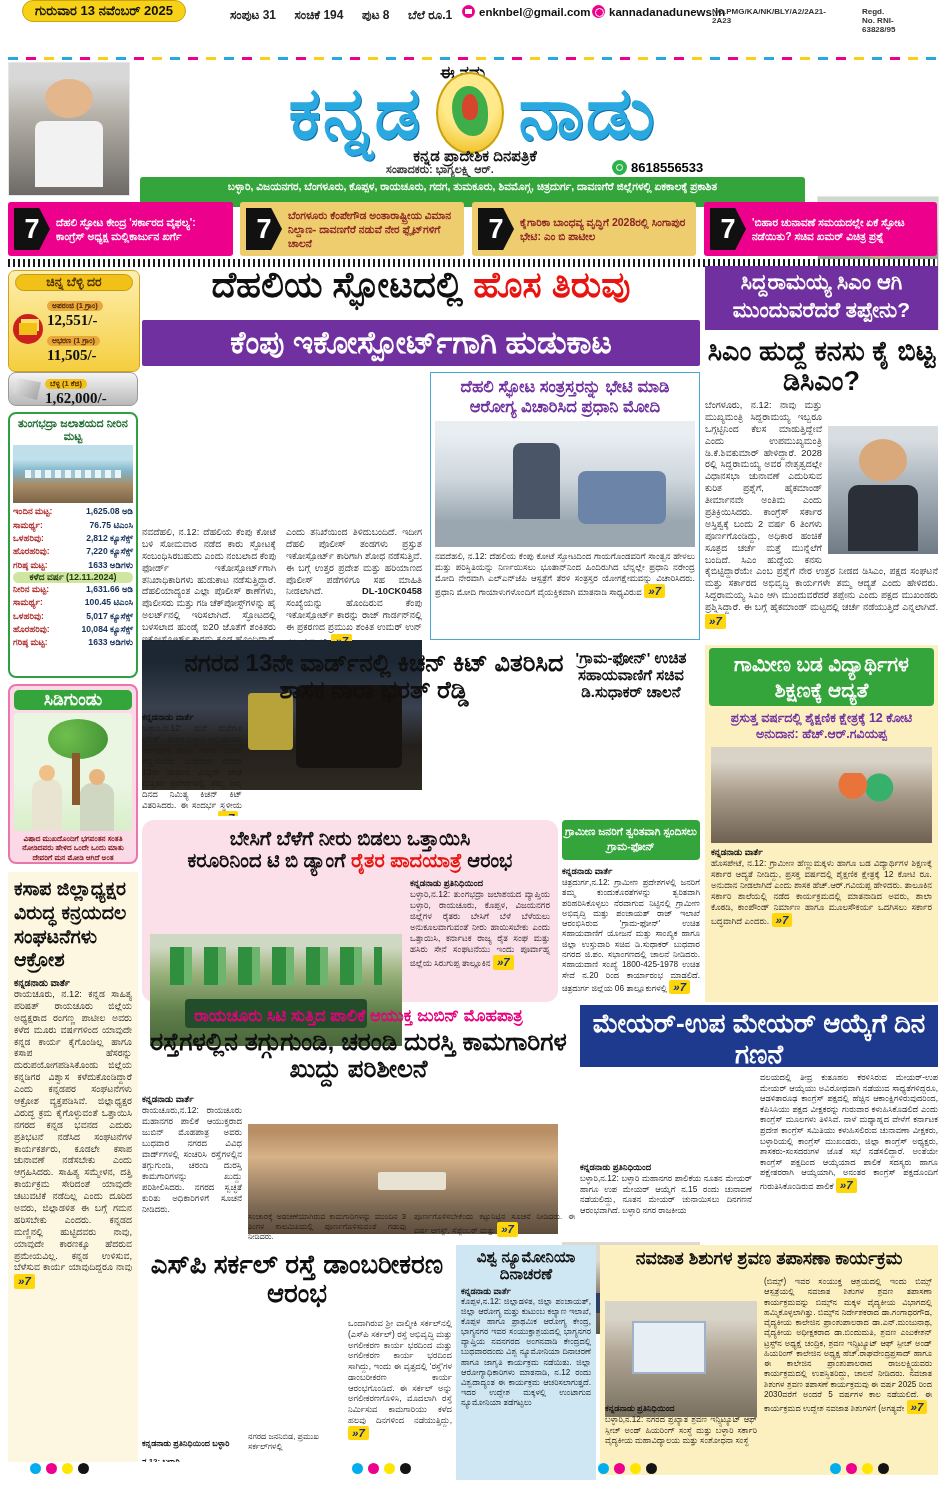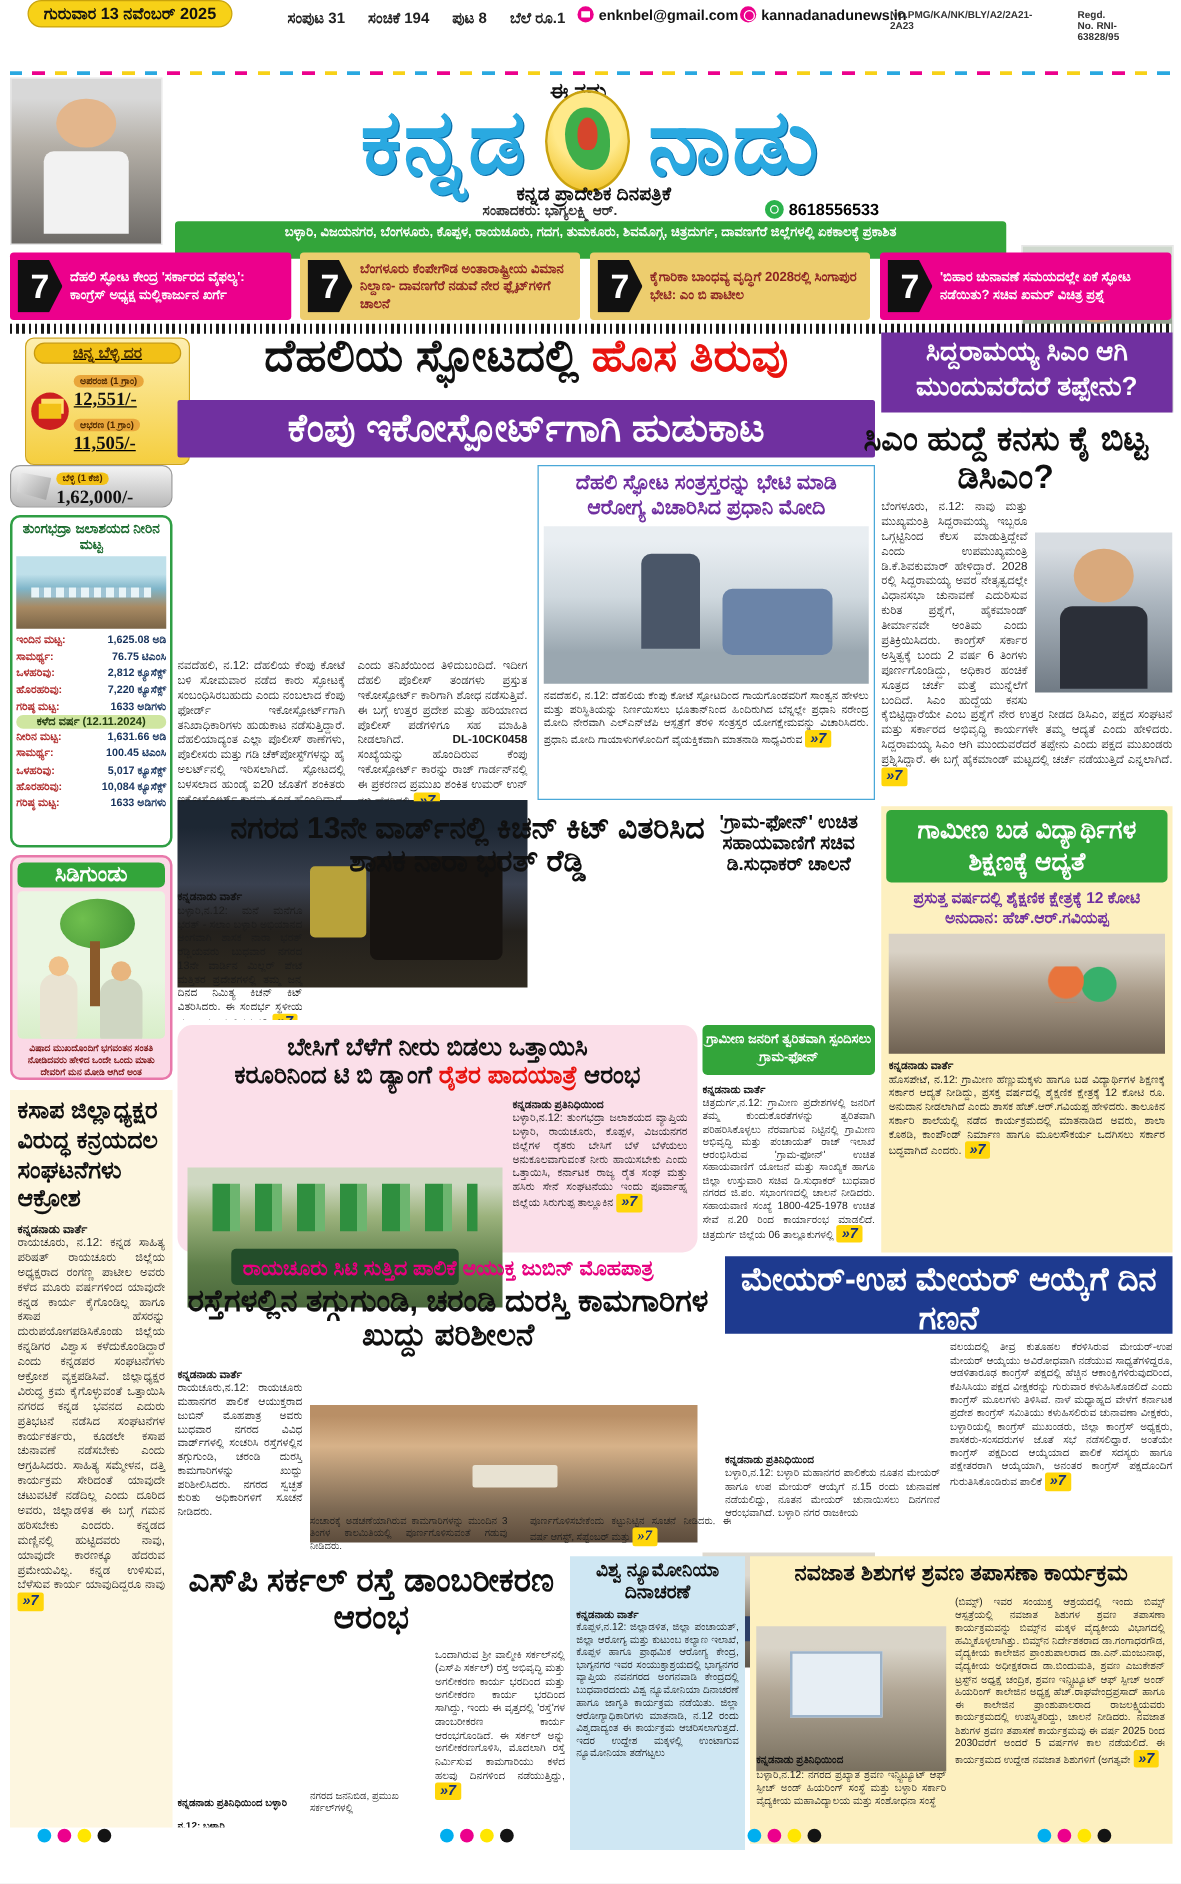--- a/index.html
+++ b/index.html
@@ -190,21 +190,21 @@
   <div class="abs teaser t-yel" style="left:472px;top:202px;width:224px;height:54px;">
     <span class="t-arrow">7</span>
     <span class="t-text">ಕೈಗಾರಿಕಾ ಬಾಂಧವ್ಯ ವೃದ್ಧಿಗೆ 2028ರಲ್ಲಿ ಸಿಂಗಾಪುರ ಭೇಟಿ: ಎಂ ಬಿ ಪಾಟೀಲ</span>
   </div>
   <div class="abs teaser t-mag" style="left:704px;top:202px;width:233px;height:54px;">
     <span class="t-arrow">7</span>
     <span class="t-text">'ಬಿಹಾರ ಚುನಾವಣೆ ಸಮಯದಲ್ಲೇ ಏಕೆ ಸ್ಫೋಟ ನಡೆಯಿತು? ಸಚಿವ ಖಮರ್ ವಿಚಿತ್ರ ಪ್ರಶ್ನೆ</span>
   </div>
   <div class="abs barcode" style="left:8px;top:259px;width:929px;height:8px;"></div>
 
-  <div class="abs gold-box" style="left:20px;top:270px;width:130px;height:100px;text-decoration:underline;">
+  <div class="abs gold-box" style="left:8px;top:270px;width:130px;height:100px;">
     <div class="gold-head">ಚಿನ್ನ ಬೆಳ್ಳಿ ದರ</div>
     <div style="display:flex;align-items:center;gap:4px;padding:0 4px;">
       <span class="gold-ic"></span>
       <span style="flex:1;">
         <span class="rate-lab">ಅಪರಂಜಿ (1 ಗ್ರಾಂ)</span>
         <span class="rate-val" style="display:block;">12,551/-</span>
         <span class="rate-lab">ಆಭರಣ (1 ಗ್ರಾಂ)</span>
         <span class="rate-val" style="display:block;">11,505/-</span>
       </span>
     </div>
@@ -293,21 +293,21 @@
     <div class="photo p-modi" style="width:100%;height:126px;margin:4px 0;"></div>
     <div class="body-txt just ov" style="font-size:8.6px;height:68px;"><span>ನವದೆಹಲಿ, ನ.12: ದೆಹಲಿಯ ಕೆಂಪು ಕೋಟೆ ಸ್ಫೋಟದಿಂದ ಗಾಯಗೊಂಡವರಿಗೆ ಸಾಂತ್ವನ ಹೇಳಲು ಮತ್ತು ಪರಿಸ್ಥಿತಿಯನ್ನು ನಿರ್ಣಯಿಸಲು ಭೂತಾನ್‌ನಿಂದ ಹಿಂದಿರುಗಿದ ಬೆನ್ನಲ್ಲೇ ಪ್ರಧಾನಿ ನರೇಂದ್ರ ಮೋದಿ ನೇರವಾಗಿ ಎಲ್‌ಎನ್‌ಜೆಪಿ ಆಸ್ಪತ್ರೆಗೆ ತೆರಳಿ ಸಂತ್ರಸ್ತರ ಯೋಗಕ್ಷೇಮವನ್ನು ವಿಚಾರಿಸಿದರು. ಪ್ರಧಾನಿ ಮೋದಿ ಗಾಯಾಳುಗಳೊಂದಿಗೆ ವೈಯಕ್ತಿಕವಾಗಿ ಮಾತನಾಡಿ ಸಾಧ್ಯವಿರುವ</span> <span class="jump">»7</span></div>
   </div>
 
   <div class="abs body-txt just ov" style="left:142px;top:527px;width:134px;height:114px;">ನವದೆಹಲಿ, ನ.12: ದೆಹಲಿಯ ಕೆಂಪು ಕೋಟೆ ಬಳಿ ಸೋಮವಾರ ನಡೆದ ಕಾರು ಸ್ಫೋಟಕ್ಕೆ ಸಂಬಂಧಿಸಿರಬಹುದು ಎಂದು ನಂಬಲಾದ ಕೆಂಪು ಫೋರ್ಡ್ ಇಕೋಸ್ಪೋರ್ಟ್‌ಗಾಗಿ ತನಿಖಾಧಿಕಾರಿಗಳು ಹುಡುಕಾಟ ನಡೆಸುತ್ತಿದ್ದಾರೆ. ದೆಹಲಿಯಾದ್ಯಂತ ಎಲ್ಲಾ ಪೊಲೀಸ್ ಠಾಣೆಗಳು, ಪೊಲೀಸರು ಮತ್ತು ಗಡಿ ಚೆಕ್‌ಪೋಸ್ಟ್‌ಗಳನ್ನು ಹೈ ಅಲರ್ಟ್‌ನಲ್ಲಿ ಇರಿಸಲಾಗಿದೆ. ಸ್ಫೋಟದಲ್ಲಿ ಬಳಸಲಾದ ಹುಂಡೈ ಐ20 ಜೊತೆಗೆ ಶಂಕಿತರು ಇಕೋಸ್ಪೋರ್ಟ್ ಕಾರನ್ನು ಕೂಡ ಹೊಂದಿದ್ದಾರೆ</div>
   <div class="abs body-txt just ov" style="left:286px;top:527px;width:136px;height:114px;">
     <span>ಎಂದು ತನಿಖೆಯಿಂದ ತಿಳಿದುಬಂದಿದೆ. ಇದೀಗ ದೆಹಲಿ ಪೊಲೀಸ್ ತಂಡಗಳು ಪ್ರಸ್ತುತ ಇಕೋಸ್ಪೋರ್ಟ್ ಕಾರಿಗಾಗಿ ಶೋಧ ನಡೆಸುತ್ತಿವೆ. ಈ ಬಗ್ಗೆ ಉತ್ತರ ಪ್ರದೇಶ ಮತ್ತು ಹರಿಯಾಣದ ಪೊಲೀಸ್ ಪಡೆಗಳಿಗೂ ಸಹ ಮಾಹಿತಿ ನೀಡಲಾಗಿದೆ. </span><span class="b">DL-10CK0458</span><span> ಸಂಖ್ಯೆಯನ್ನು ಹೊಂದಿರುವ ಕೆಂಪು ಇಕೋಸ್ಪೋರ್ಟ್ ಕಾರನ್ನು ರಾಜ್ ಗಾರ್ಡನ್‌ನಲ್ಲಿ ಈ ಪ್ರಕರಣದ ಪ್ರಮುಖ ಶಂಕಿತ ಉಮರ್ ಉನ್ ನಬಿ ಹೆಸರಿನಲ್ಲಿ</span> <span class="jump">»7</span>
   </div>
 
   <div class="abs ctr purple-box" style="left:705px;top:266px;width:233px;height:64px;font-size:21px;line-height:1.35;padding-top:2px;box-sizing:border-box;">ಸಿದ್ದರಾಮಯ್ಯ ಸಿಎಂ ಆಗಿ ಮುಂದುವರೆದರೆ ತಪ್ಪೇನು?</div>
-  <div class="abs ctr sect-hl" style="left:688px;top:336px;width:233px;font-size:27px;">ಸಿಎಂ ಹುದ್ದೆ ಕನಸು ಕೈ ಬಿಟ್ಟ ಡಿಸಿಎಂ?</div>
+  <div class="abs ctr sect-hl" style="left:705px;top:336px;width:233px;font-size:27px;">ಸಿಎಂ ಹುದ್ದೆ ಕನಸು ಕೈ ಬಿಟ್ಟ ಡಿಸಿಎಂ?</div>
   <div class="abs body-txt just ov" style="left:705px;top:400px;width:233px;height:240px;">
     <span class="photo p-dks" style="float:right;width:110px;height:128px;margin:26px 0 4px 6px;display:block;"></span>
     <span>ಬೆಂಗಳೂರು, ನ.12: ನಾವು ಮತ್ತು ಮುಖ್ಯಮಂತ್ರಿ ಸಿದ್ದರಾಮಯ್ಯ ಇಬ್ಬರೂ ಒಗ್ಗಟ್ಟಿನಿಂದ ಕೆಲಸ ಮಾಡುತ್ತಿದ್ದೇವೆ ಎಂದು ಉಪಮುಖ್ಯಮಂತ್ರಿ ಡಿ.ಕೆ.ಶಿವಕುಮಾರ್ ಹೇಳಿದ್ದಾರೆ. 2028 ರಲ್ಲಿ ಸಿದ್ದರಾಮಯ್ಯ ಅವರ ನೇತೃತ್ವದಲ್ಲೇ ವಿಧಾನಸಭಾ ಚುನಾವಣೆ ಎದುರಿಸುವ ಕುರಿತ ಪ್ರಶ್ನೆಗೆ, ಹೈಕಮಾಂಡ್ ತೀರ್ಮಾನವೇ ಅಂತಿಮ ಎಂದು ಪ್ರತಿಕ್ರಿಯಿಸಿದರು. ಕಾಂಗ್ರೆಸ್ ಸರ್ಕಾರ ಅಸ್ತಿತ್ವಕ್ಕೆ ಬಂದು 2 ವರ್ಷ 6 ತಿಂಗಳು ಪೂರ್ಣಗೊಂಡಿದ್ದು, ಅಧಿಕಾರ ಹಂಚಿಕೆ ಸೂತ್ರದ ಚರ್ಚೆ ಮತ್ತೆ ಮುನ್ನೆಲೆಗೆ ಬಂದಿದೆ. ಸಿಎಂ ಹುದ್ದೆಯ ಕನಸು ಕೈಬಿಟ್ಟಿದ್ದಾರೆಯೇ ಎಂಬ ಪ್ರಶ್ನೆಗೆ ನೇರ ಉತ್ತರ ನೀಡದ ಡಿಸಿಎಂ, ಪಕ್ಷದ ಸಂಘಟನೆ ಮತ್ತು ಸರ್ಕಾರದ ಅಭಿವೃದ್ಧಿ ಕಾರ್ಯಗಳೇ ತಮ್ಮ ಆದ್ಯತೆ ಎಂದು ಹೇಳಿದರು. ಸಿದ್ದರಾಮಯ್ಯ ಸಿಎಂ ಆಗಿ ಮುಂದುವರೆದರೆ ತಪ್ಪೇನು ಎಂದು ಪಕ್ಷದ ಮುಖಂಡರು ಪ್ರಶ್ನಿಸಿದ್ದಾರೆ. ಈ ಬಗ್ಗೆ ಹೈಕಮಾಂಡ್ ಮಟ್ಟದಲ್ಲಿ ಚರ್ಚೆ ನಡೆಯುತ್ತಿದೆ ಎನ್ನಲಾಗಿದೆ.</span> <span class="jump">»7</span>
   </div>
 
   <div class="abs ctr sect-hl" style="left:142px;top:650px;width:416px;font-size:24px;padding-left:24px;">ನಗರದ 13ನೇ ವಾರ್ಡ್‌ನಲ್ಲಿ ಕಿಚನ್ ಕಿಟ್ ವಿತರಿಸಿದ ಶಾಸಕ ನಾರಾ ಭರತ್ ರೆಡ್ಡಿ</div>
   <div class="abs ctr sect-hl" style="left:562px;top:650px;width:138px;font-size:15px;">'ಗ್ರಾಮ-ಫೋನ್' ಉಚಿತ ಸಹಾಯವಾಣಿಗೆ ಸಚಿವ ಡಿ.ಸುಧಾಕರ್ ಚಾಲನೆ</div>
 
   <div class="abs ov" style="left:142px;top:712px;width:100px;height:104px;">
     <div class="byline" style="font-size:8.6px;">ಕನ್ನಡನಾಡು ವಾರ್ತೆ</div>
@@ -345,21 +345,21 @@
   </div>
 
   <div class="abs ctr kicker" style="left:142px;top:1006px;width:433px;font-size:16.5px;">ರಾಯಚೂರು ಸಿಟಿ ಸುತ್ತಿದ ಪಾಲಿಕೆ ಆಯುಕ್ತ ಜುಬಿನ್ ಮೊಹಪಾತ್ರ</div>
   <div class="abs ctr sect-hl" style="left:142px;top:1028px;width:433px;font-size:24.5px;">ರಸ್ತೆಗಳಲ್ಲಿನ ತಗ್ಗುಗುಂಡಿ, ಚರಂಡಿ ದುರಸ್ತಿ ಕಾಮಗಾರಿಗಳ ಖುದ್ದು ಪರಿಶೀಲನೆ</div>
   <div class="abs ov" style="left:142px;top:1094px;width:100px;height:144px;">
     <div class="byline" style="font-size:8.6px;">ಕನ್ನಡನಾಡು ವಾರ್ತೆ</div>
     <div class="body-txt just" style="font-size:8.6px;">ರಾಯಚೂರು,ನ.12: ರಾಯಚೂರು ಮಹಾನಗರ ಪಾಲಿಕೆ ಆಯುಕ್ತರಾದ ಜುಬಿನ್ ಮೊಹಪಾತ್ರ ಅವರು ಬುಧವಾರ ನಗರದ ವಿವಿಧ ವಾರ್ಡ್‌ಗಳಲ್ಲಿ ಸಂಚರಿಸಿ ರಸ್ತೆಗಳಲ್ಲಿನ ತಗ್ಗುಗುಂಡಿ, ಚರಂಡಿ ದುರಸ್ತಿ ಕಾಮಗಾರಿಗಳನ್ನು ಖುದ್ದು ಪರಿಶೀಲಿಸಿದರು. ನಗರದ ಸ್ವಚ್ಛತೆ ಕುರಿತು ಅಧಿಕಾರಿಗಳಿಗೆ ಸೂಚನೆ ನೀಡಿದರು.</div>
   </div>
 
   <div class="abs body-txt just ov" style="left:248px;top:1212px;width:158px;height:30px;font-size:7.9px;">ಸಂಚಾರಕ್ಕೆ ಅಡಚಣೆಯಾಗಿರುವ ಕಾಮಗಾರಿಗಳನ್ನು ಮುಂದಿನ 3 ತಿಂಗಳ ಕಾಲಮಿತಿಯಲ್ಲಿ ಪೂರ್ಣಗೊಳಿಸುವಂತೆ ಗಡುವು ನೀಡಿದರು.</div>
-  <div class="abs body-txt just ov" style="left:424px;top:1212px;width:161px;height:30px;font-size:7.9px;font-family:Liberation Serif, serif;"><span>ಪೂರ್ಣಗೊಳಿಸಬೇಕೆಂದು ಕಟ್ಟುನಿಟ್ಟಿನ ಸೂಚನೆ ನೀಡಿದರು. ಈ ವರ್ಷ ಆಗಸ್ಟ್, ಸೆಪ್ಟೆಂಬರ್ ಮತ್ತು</span> <span class="jump">»7</span></div>
+  <div class="abs body-txt just ov" style="left:414px;top:1212px;width:161px;height:30px;font-size:7.9px;"><span>ಪೂರ್ಣಗೊಳಿಸಬೇಕೆಂದು ಕಟ್ಟುನಿಟ್ಟಿನ ಸೂಚನೆ ನೀಡಿದರು. ಈ ವರ್ಷ ಆಗಸ್ಟ್, ಸೆಪ್ಟೆಂಬರ್ ಮತ್ತು</span> <span class="jump">»7</span></div>
 
   <div class="abs ctr blue-box" style="left:580px;top:1005px;width:358px;height:62px;font-size:26px;line-height:1.2;padding-top:3px;box-sizing:border-box;">ಮೇಯರ್-ಉಪ ಮೇಯರ್ ಆಯ್ಕೆಗೆ ದಿನ ಗಣನೆ</div>
 
   <div class="abs ov" style="left:580px;top:1162px;width:172px;height:78px;">
     <div class="byline" style="font-size:8.4px;">ಕನ್ನಡನಾಡು ಪ್ರತಿನಿಧಿಯಿಂದ</div>
     <div class="body-txt just" style="font-size:8.3px;">ಬಳ್ಳಾರಿ,ನ.12: ಬಳ್ಳಾರಿ ಮಹಾನಗರ ಪಾಲಿಕೆಯ ನೂತನ ಮೇಯರ್ ಹಾಗೂ ಉಪ ಮೇಯರ್ ಆಯ್ಕೆಗೆ ನ.15 ರಂದು ಚುನಾವಣೆ ನಡೆಯಲಿದ್ದು, ನೂತನ ಮೇಯರ್ ಚುನಾಯಿಸಲು ದಿನಗಣನೆ ಆರಂಭವಾಗಿದೆ. ಬಳ್ಳಾರಿ ನಗರ ರಾಜಕೀಯ</div>
   </div>
   <div class="abs body-txt just ov" style="left:760px;top:1072px;width:178px;height:168px;font-size:8.3px;"><span>ವಲಯದಲ್ಲಿ ತೀವ್ರ ಕುತೂಹಲ ಕೆರಳಿಸಿರುವ ಮೇಯರ್-ಉಪ ಮೇಯರ್ ಆಯ್ಕೆಯು ಅವಿರೋಧವಾಗಿ ನಡೆಯುವ ಸಾಧ್ಯತೆಗಳಿದ್ದರೂ, ಆಡಳಿತಾರೂಢ ಕಾಂಗ್ರೆಸ್ ಪಕ್ಷದಲ್ಲಿ ಹೆಚ್ಚಿನ ಆಕಾಂಕ್ಷಿಗಳಿರುವುದರಿಂದ, ಕೆಪಿಸಿಸಿಯು ಪಕ್ಷದ ವೀಕ್ಷಕರನ್ನು ಗುರುವಾರ ಕಳುಹಿಸಿಕೊಡಲಿದೆ ಎಂದು ಕಾಂಗ್ರೆಸ್ ಮೂಲಗಳು ತಿಳಿಸಿವೆ. ನಾಳೆ ಮಧ್ಯಾಹ್ನದ ವೇಳೆಗೆ ಕರ್ನಾಟಕ ಪ್ರದೇಶ ಕಾಂಗ್ರೆಸ್ ಸಮಿತಿಯು ಕಳುಹಿಸಲಿರುವ ಚುನಾವಣಾ ವೀಕ್ಷಕರು, ಬಳ್ಳಾರಿಯಲ್ಲಿ ಕಾಂಗ್ರೆಸ್ ಮುಖಂಡರು, ಜಿಲ್ಲಾ ಕಾಂಗ್ರೆಸ್ ಅಧ್ಯಕ್ಷರು, ಶಾಸಕರು-ಸಂಸದರುಗಳ ಜೊತೆ ಸಭೆ ನಡೆಸಲಿದ್ದಾರೆ. ಅಂತೆಯೇ ಕಾಂಗ್ರೆಸ್ ಪಕ್ಷದಿಂದ ಆಯ್ಕೆಯಾದ ಪಾಲಿಕೆ ಸದಸ್ಯರು ಹಾಗೂ ಪಕ್ಷೇತರರಾಗಿ ಆಯ್ಕೆಯಾಗಿ, ಅನಂತರ ಕಾಂಗ್ರೆಸ್ ಪಕ್ಷದೊಂದಿಗೆ ಗುರುತಿಸಿಕೊಂಡಿರುವ ಪಾಲಿಕೆ</span> <span class="jump">»7</span></div>
 
   <div class="abs ctr sect-hl" style="left:142px;top:1250px;width:310px;font-size:26px;">ಎಸ್‌ಪಿ ಸರ್ಕಲ್ ರಸ್ತೆ ಡಾಂಬರೀಕರಣ ಆರಂಭ</div>

